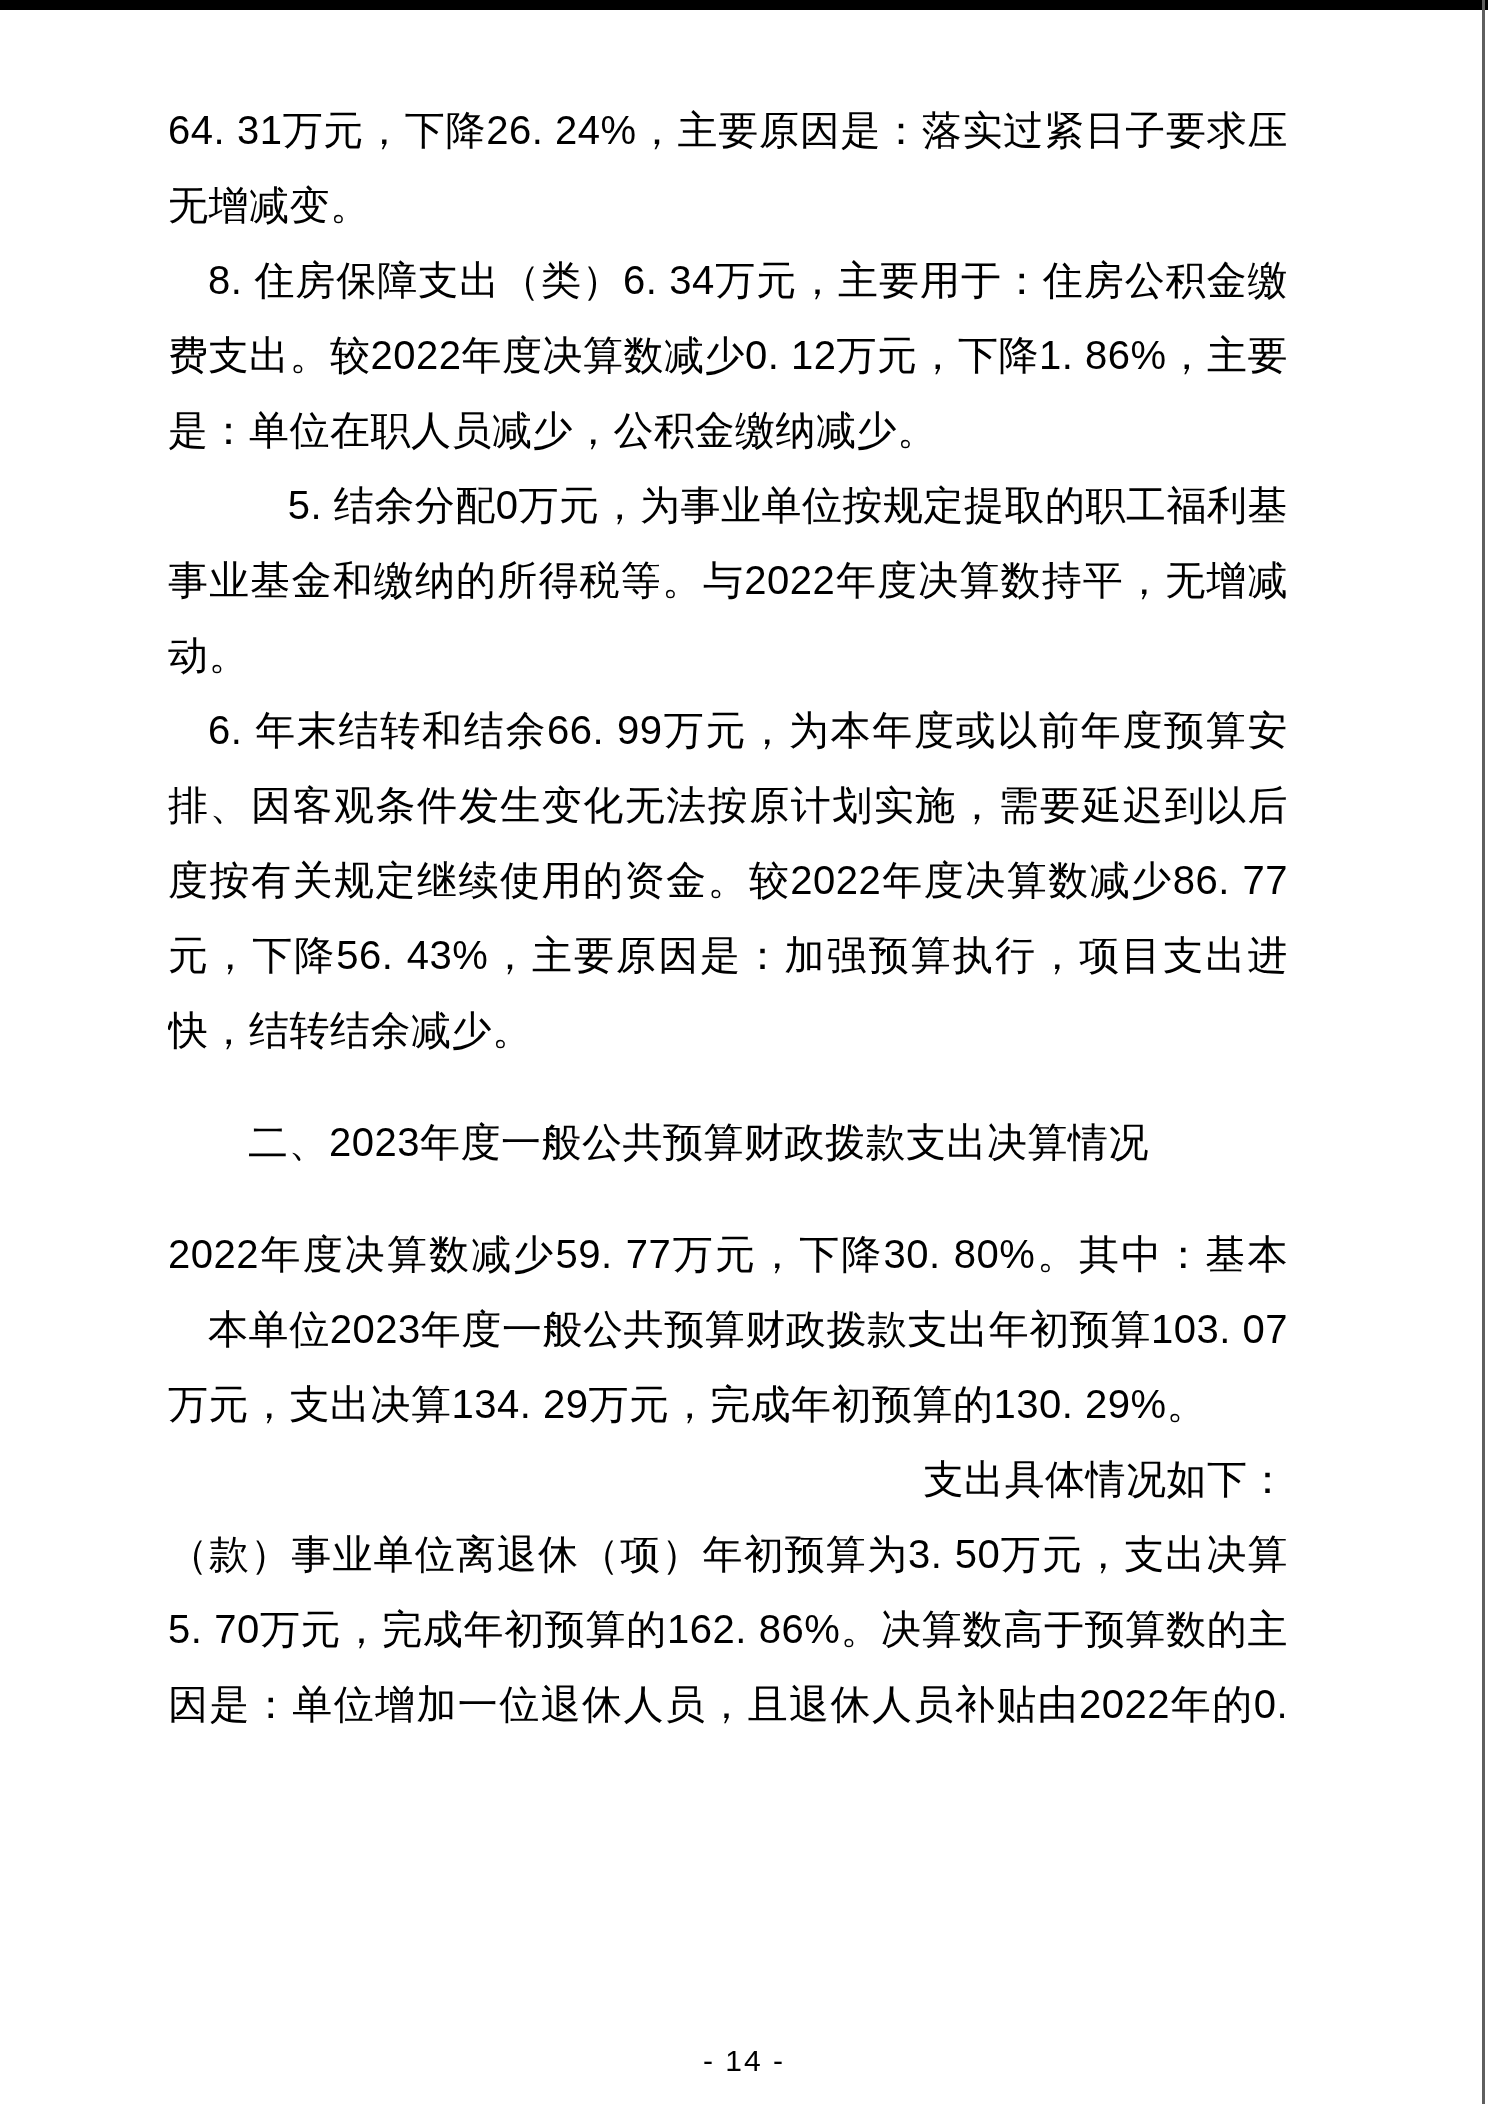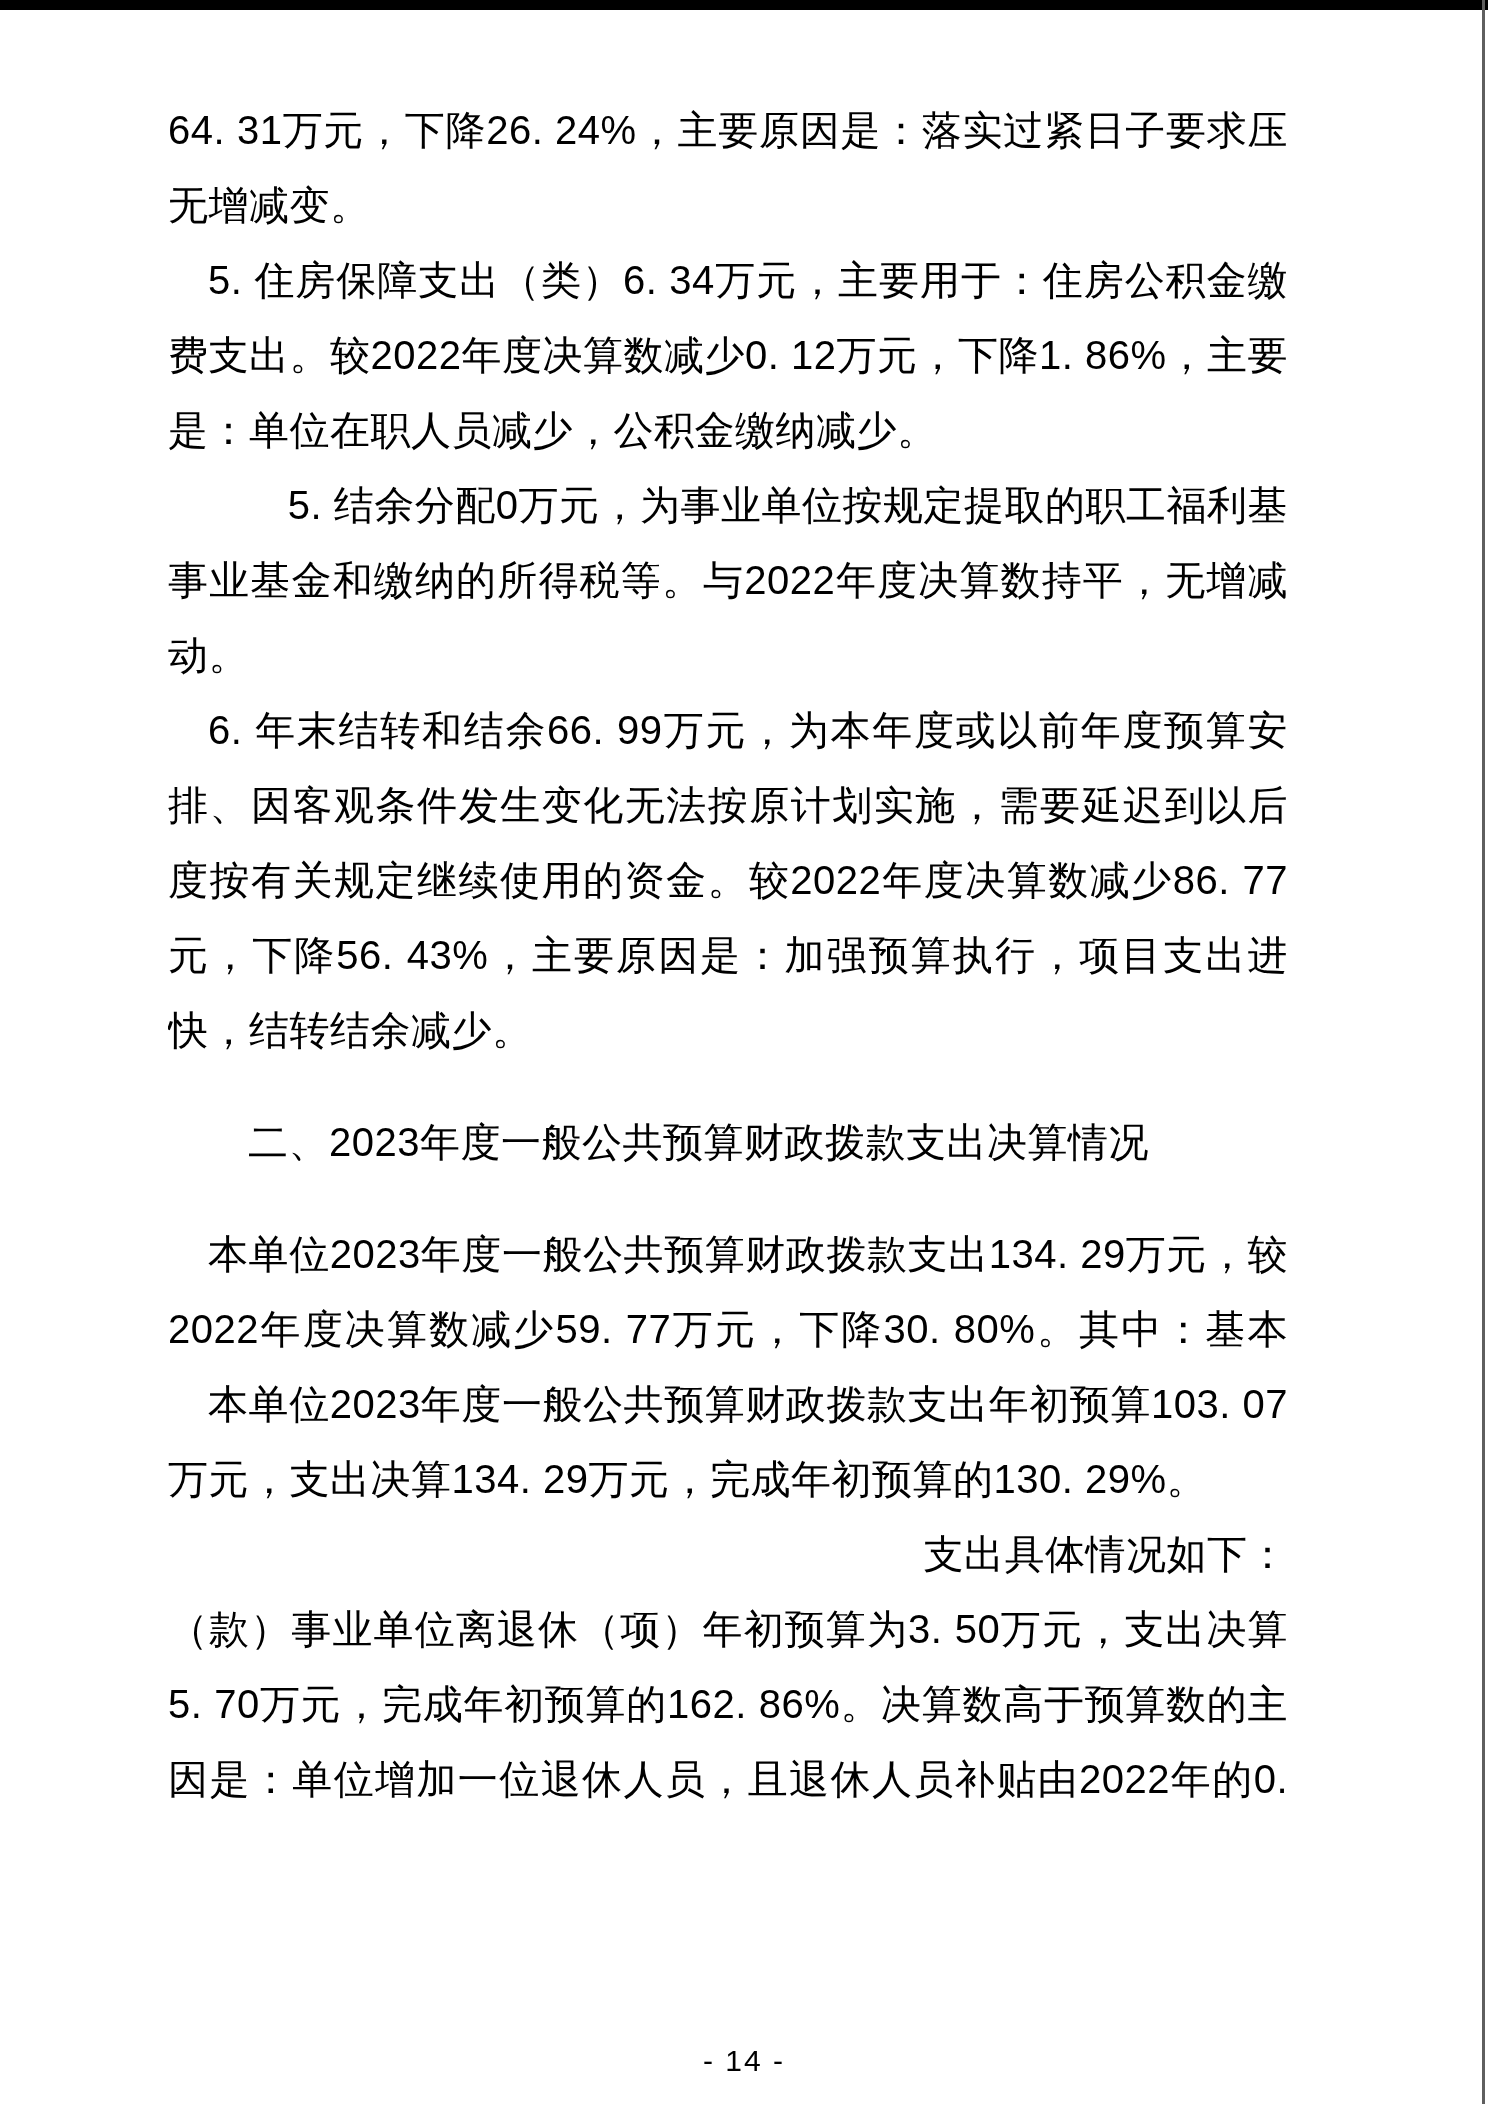--- a/index.html
+++ b/index.html
@@ -61,33 +61,32 @@
 </style>
 </head>
 <body>
 
 <div class="page">
   <div class="top-bar"></div>
   <div class="right-line"></div>
   <main class="body-text">
       <div class="line just">64. 31万元，下降26. 24%，主要原因是：落实过紧日子要求压减单</div>
       <div class="line">无增减变。</div>
-      <div class="line indent just">5. 住房保障支出（类）6. 34万元，主要用于：住房公积金缴</div>
+      <div class="line indent just">8. 住房保障支出（类）6. 34万元，主要用于：住房公积金缴</div>
       <div class="line just">费支出。较2022年度决算数减少0. 12万元，下降1. 86%，主要原因</div>
       <div class="line">是：单位在职人员减少，公积金缴纳减少。</div>
       <div class="line indent just">5. 结余分配0万元，为事业单位按规定提取的职工福利基金、</div>
       <div class="line just">事业基金和缴纳的所得税等。与2022年度决算数持平，无增减变</div>
       <div class="line">动。</div>
       <div class="line indent just">6. 年末结转和结余66. 99万元，为本年度或以前年度预算安</div>
       <div class="line just">排、因客观条件发生变化无法按原计划实施，需要延迟到以后年</div>
       <div class="line just">度按有关规定继续使用的资金。较2022年度决算数减少86. 77万</div>
       <div class="line just">元，下降56. 43%，主要原因是：加强预算执行，项目支出进度加</div>
       <div class="line">快，结转结余减少。</div>
       <div class="line heading">二、2023年度一般公共预算财政拨款支出决算情况</div>
-      <div class="line indent just">本单位2023年度一般公共预算财政拨款支出134. 29万元，较</div>
       <div class="line just">2022年度决算数减少59. 77万元，下降30. 80%。其中：基本支出</div>
       <div class="line indent just">本单位2023年度一般公共预算财政拨款支出年初预算103. 07</div>
       <div class="line">万元，支出决算134. 29万元，完成年初预算的130. 29%。</div>
       <div class="line indent">支出具体情况如下：</div>
       <div class="line just">（款）事业单位离退休（项）年初预算为3. 50万元，支出决算为</div>
       <div class="line just">5. 70万元，完成年初预算的162. 86%。决算数高于预算数的主要原</div>
       <div class="line just">因是：单位增加一位退休人员，且退休人员补贴由2022年的0. 6万</div>
     </main>
   <footer class="page-number">- 14 -</footer>
 </div>

